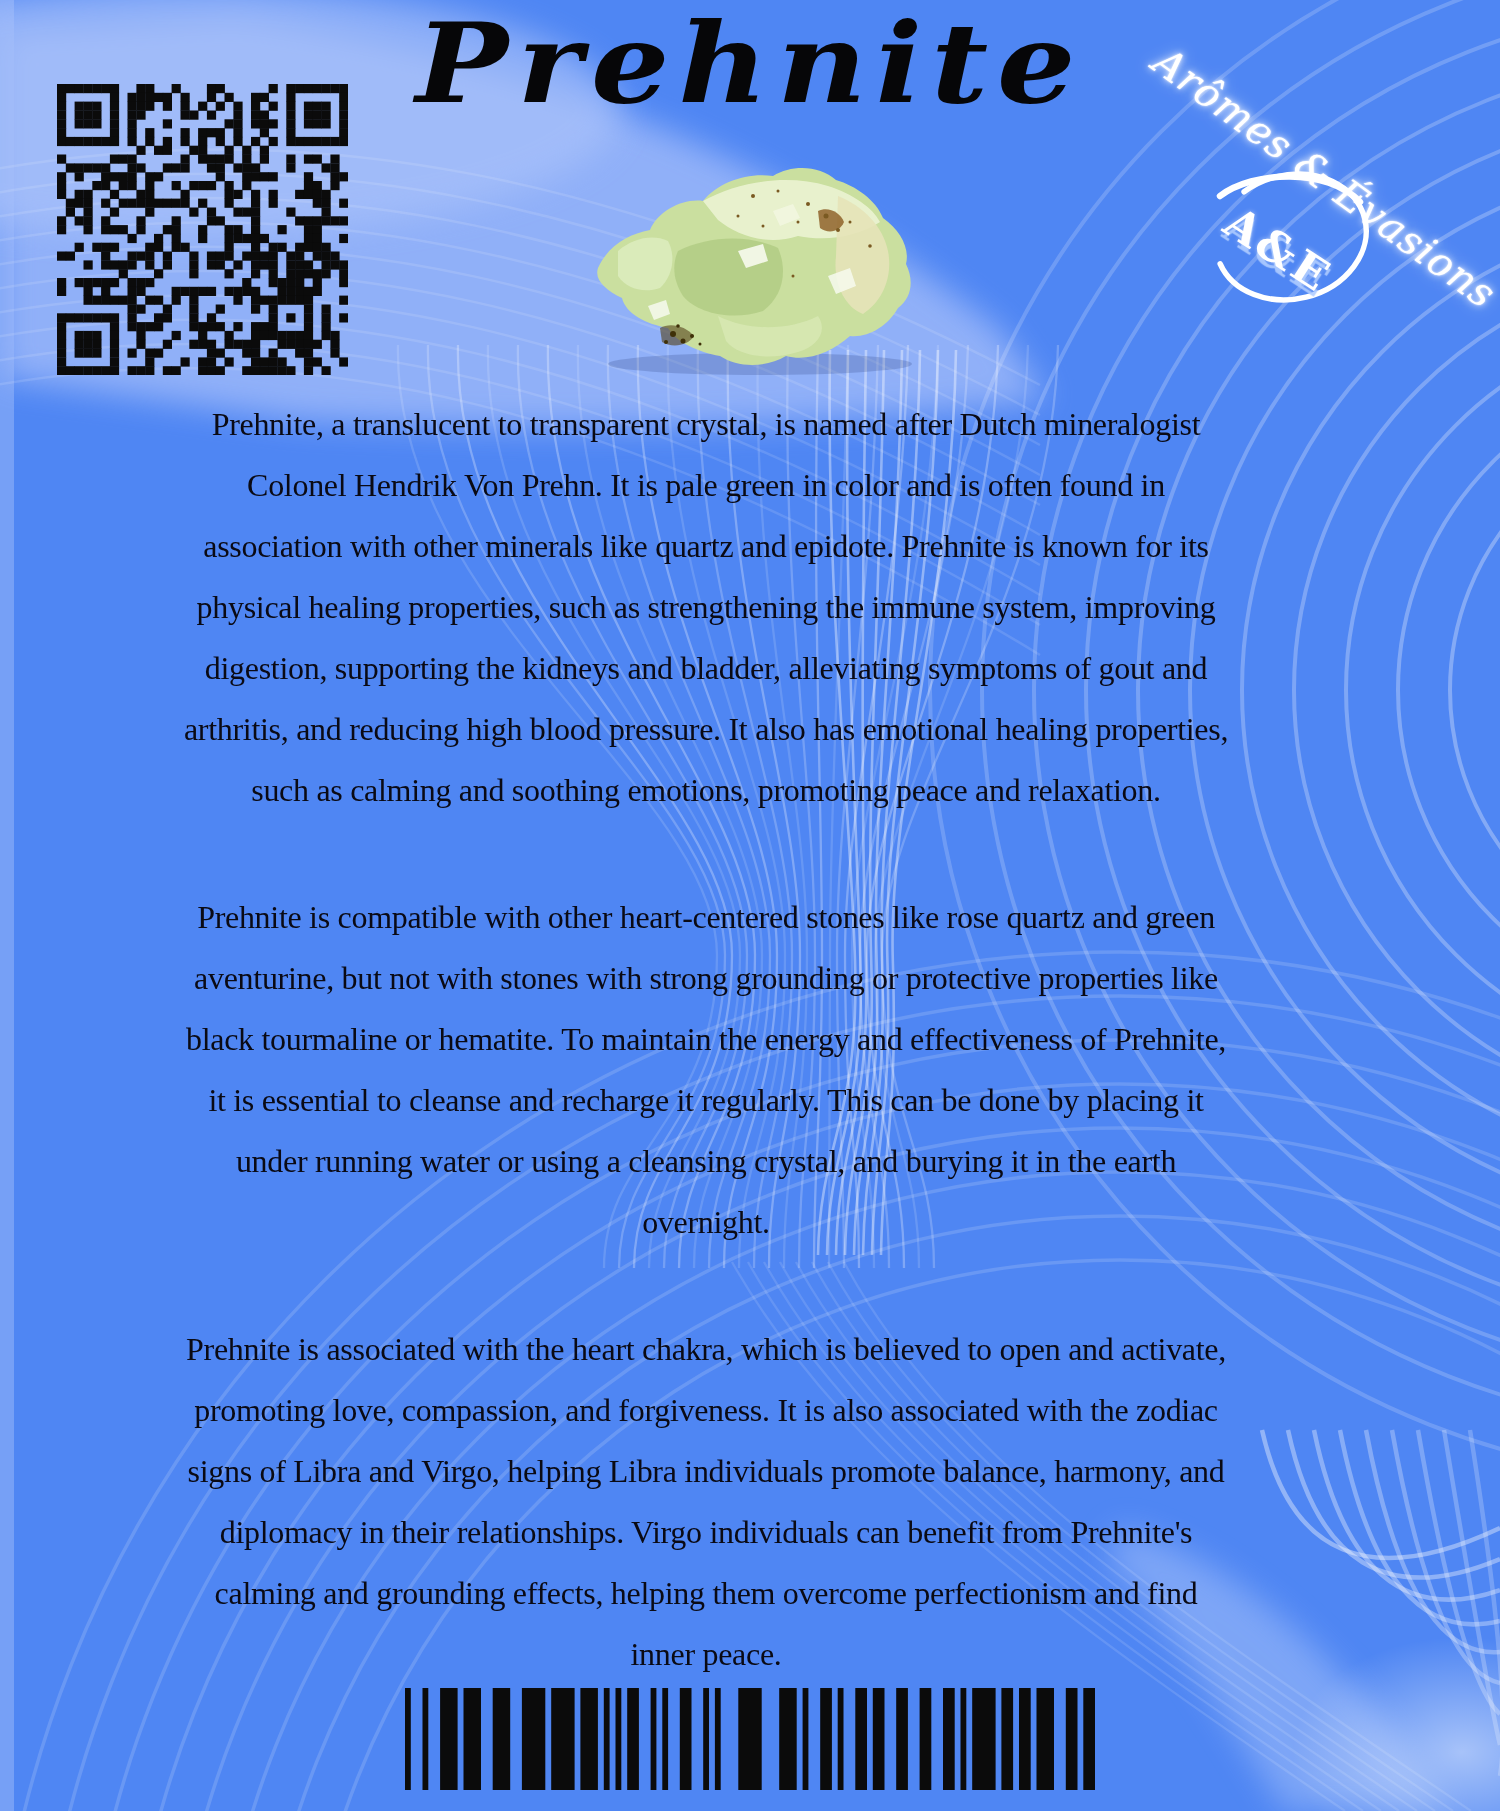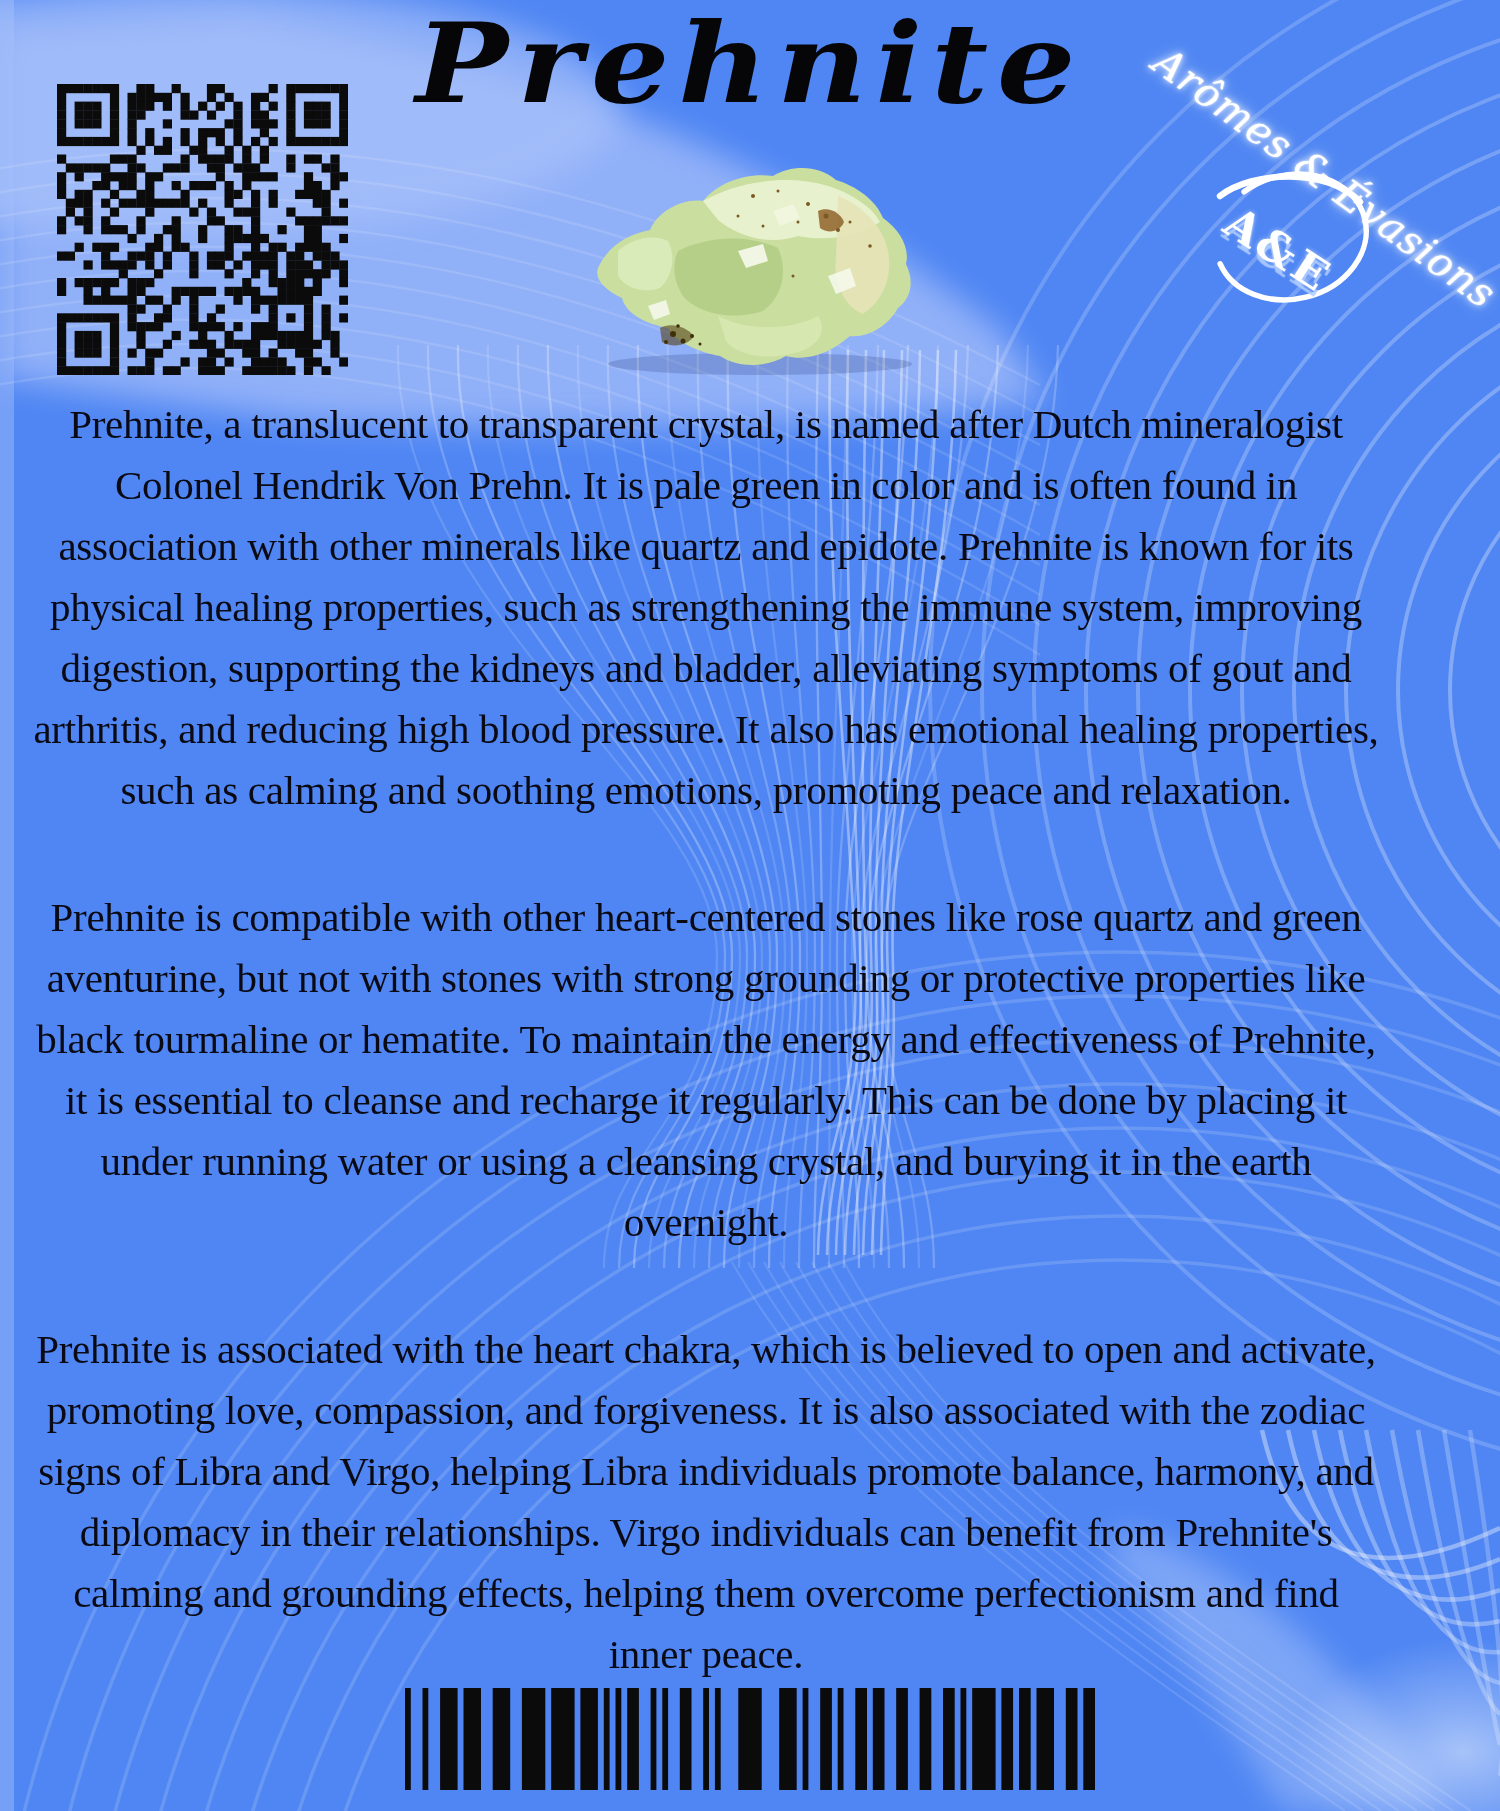--- a/index.html
+++ b/index.html
@@ -28,21 +28,21 @@
   .logo-monogram{
     position:absolute;left:1243px;top:196px;
     font-family:"DejaVu Serif","Liberation Serif",serif;
     font-weight:bold;font-size:44px;letter-spacing:3px;color:#ffffff;
     transform:rotate(33deg);transform-origin:0 0;
     text-shadow:3px 5px 1px rgba(175,204,255,.9),0 0 5px rgba(255,255,255,.55);
   }
   .crystal{position:absolute;left:588px;top:156px;width:334px;height:220px;}
   .body-text{
     position:absolute;left:0;top:394px;width:1412px;
-    color:#0a0a14;font-size:41px;line-height:61px;letter-spacing:-0.3px;
+    color:#0a0a14;font-size:32px;line-height:61px;letter-spacing:-0.3px;
     text-align:center;
   }
   .body-text p{margin:0 0 66px 0;white-space:pre;}
   .barcode{position:absolute;left:405px;top:1688px;width:690px;height:102px;}
 </style>
 </head>
 <body>
 
 <div class="canvas">
 

